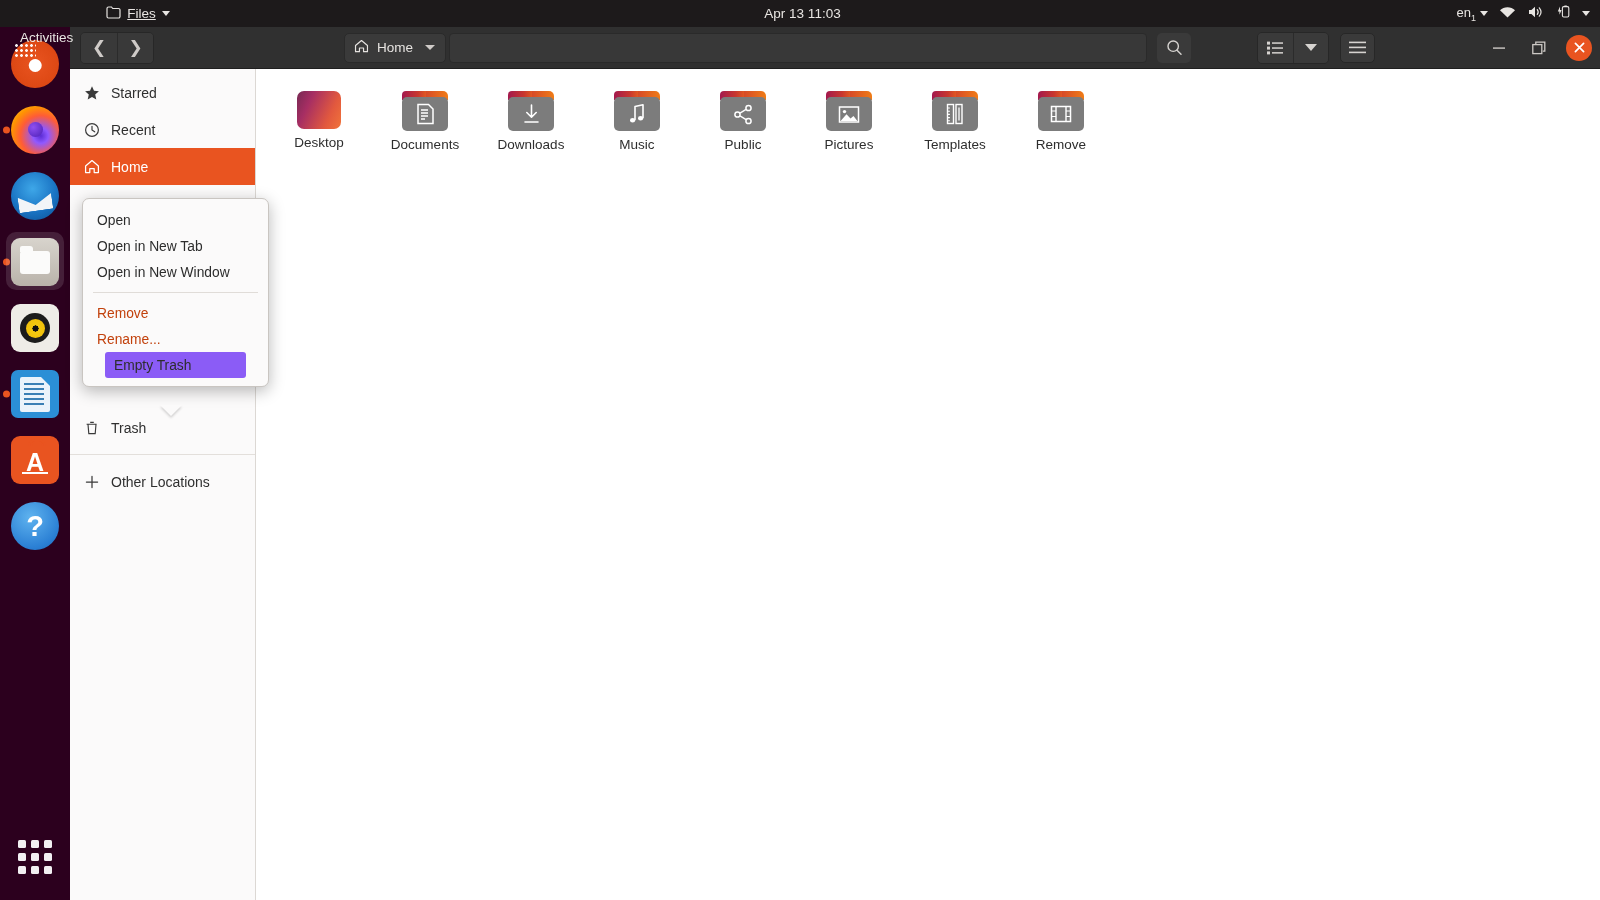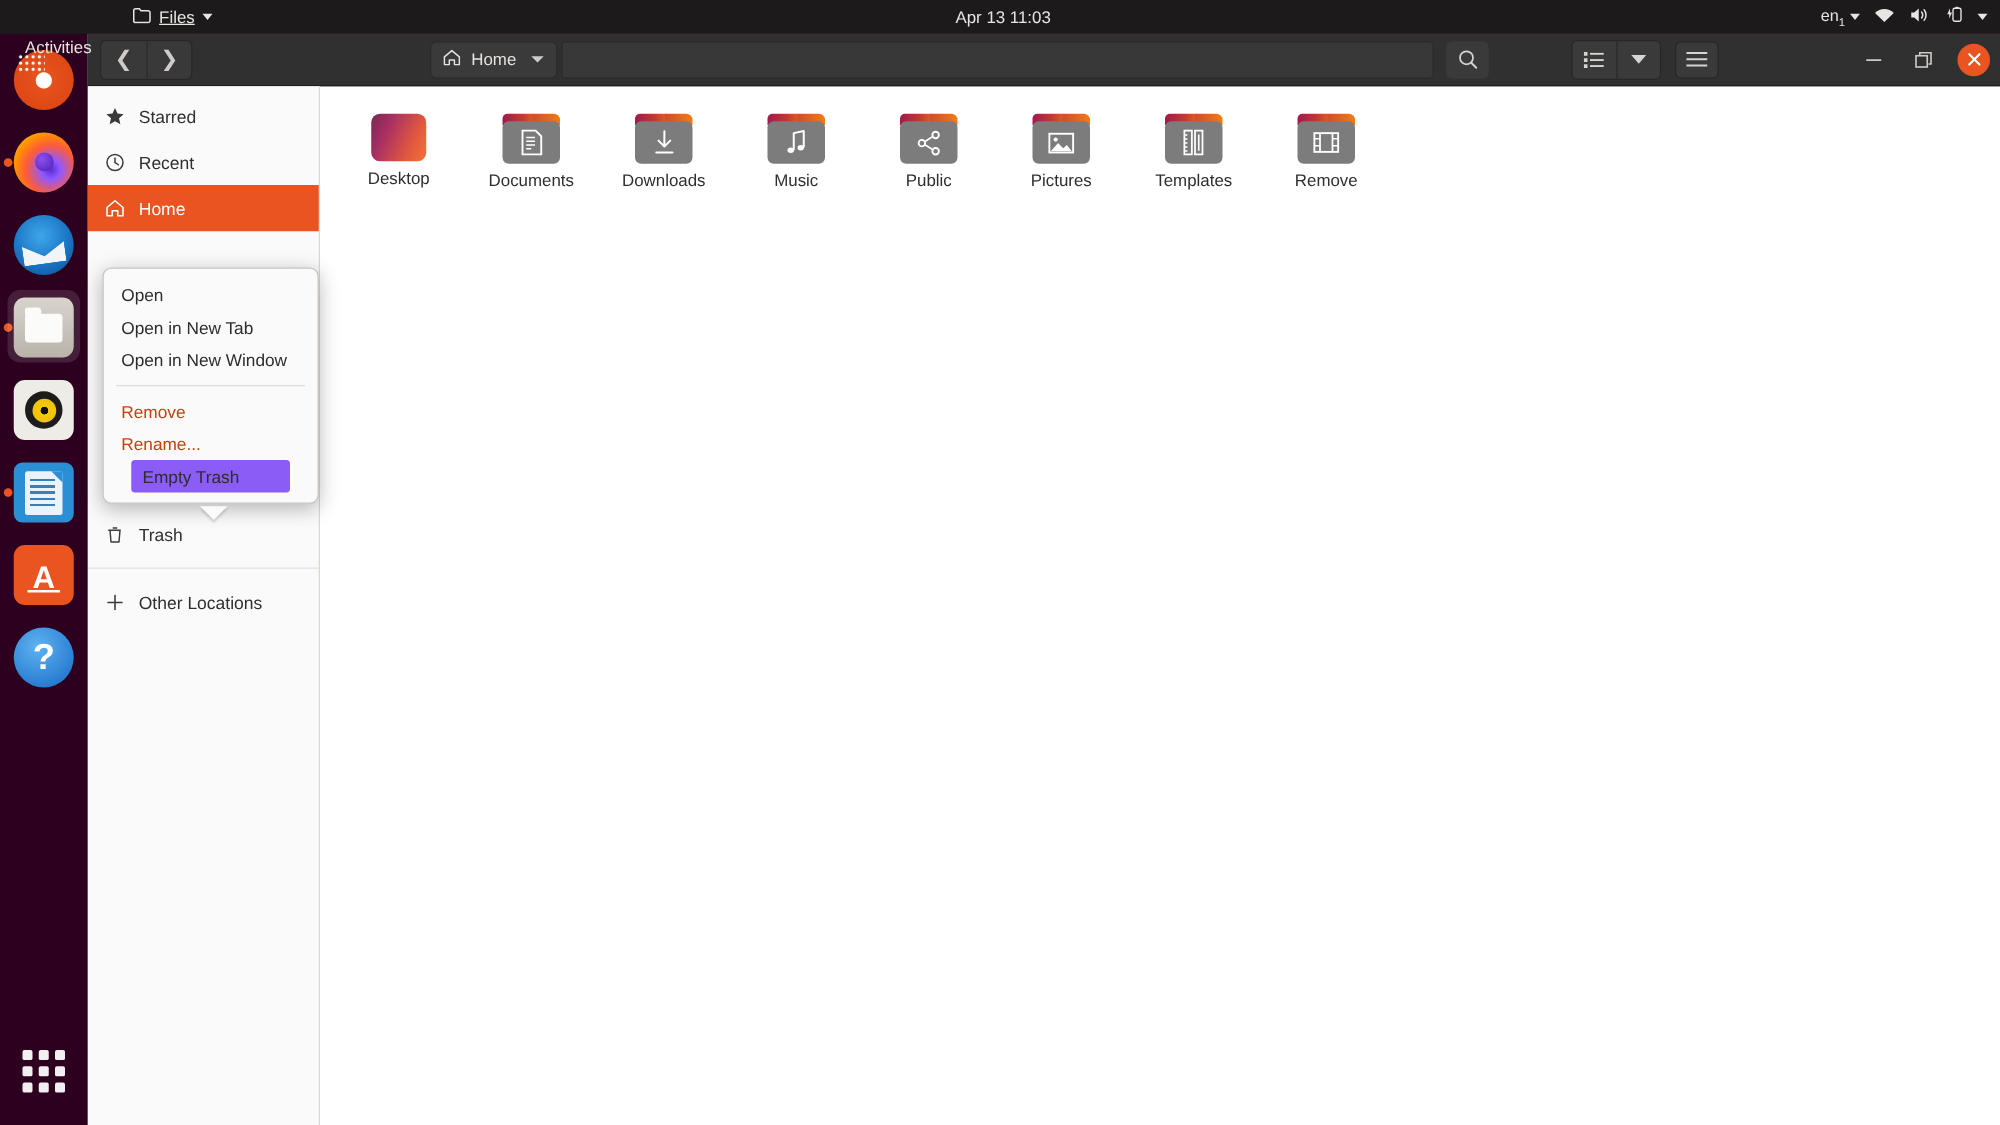--- a/index.html
+++ b/index.html
@@ -169,21 +169,21 @@
   }
   .folder .bodyf {
     position:absolute; top:6px; left:0; right:0; bottom:0; border-radius:5px; background:#7c7c7c;
     display:flex; align-items:center; justify-content:center;
   }
   .emblem { color:#ffffff; }
   .desktop-icon { width:44px; height:38px; border-radius:7px; background: linear-gradient(115deg,#772953 0%, #a62e63 28%, #e2593e 72%, #f1743a 100%); }
 
   
   #ctxmenu {
-    position:absolute; left:82px; top:214px; width:173px;
+    position:absolute; left:82px; top:198px; width:187px;
     background:#fbfafa; border:1px solid #c9c5c1; border-radius:7px;
     box-shadow: 0 4px 16px rgba(0,0,0,0.28); padding:8px 0; z-index:200;
   }
   .ctx-item { height:26px; display:flex; align-items:center; padding:0 14px; font-size:13.8px; color:#2d2d2d; }
   .ctx-item.disabled { color:#c2410c; }
   .ctx-item.highlight { background:#8b5cf6; margin:0 22px; border-radius:3px; padding:0 9px; }
   .ctx-sep { height:1px; background:#e0dcd8; margin:7px 10px; }
   #ctx-tail {
     position:absolute; left:160px; top:405px; width:0; height:0;
     border-left:11px solid transparent; border-right:11px solid transparent;

